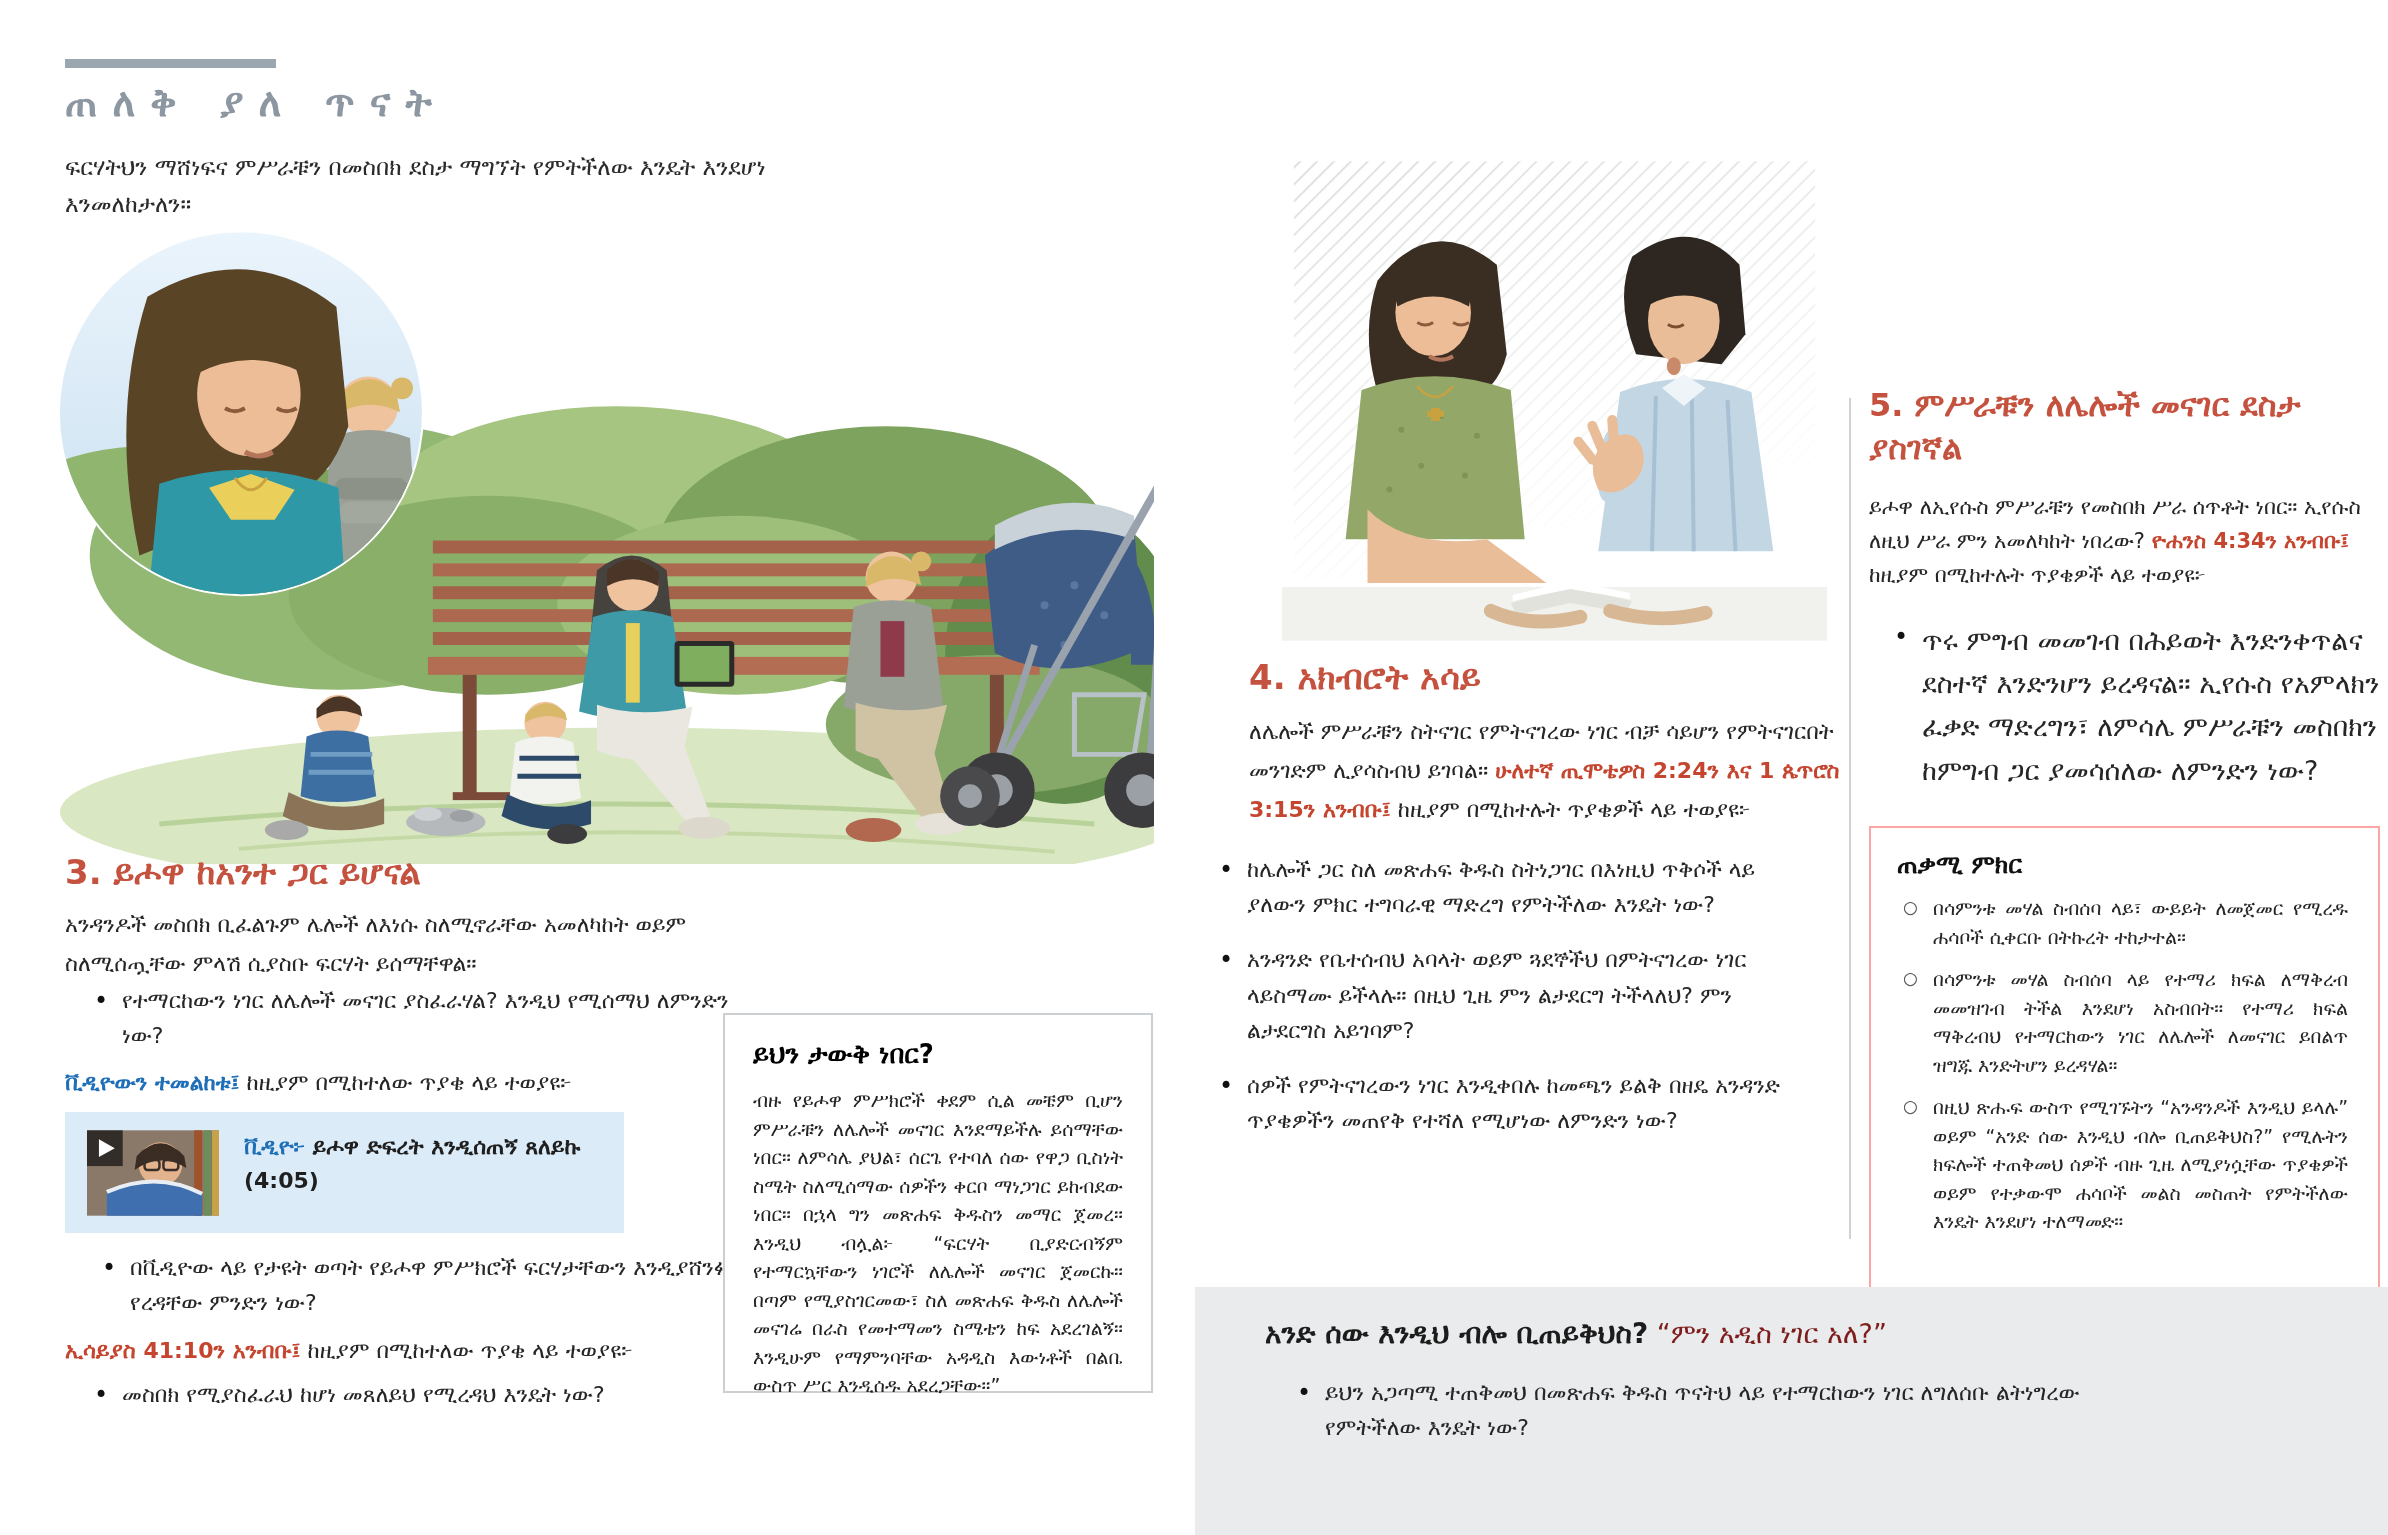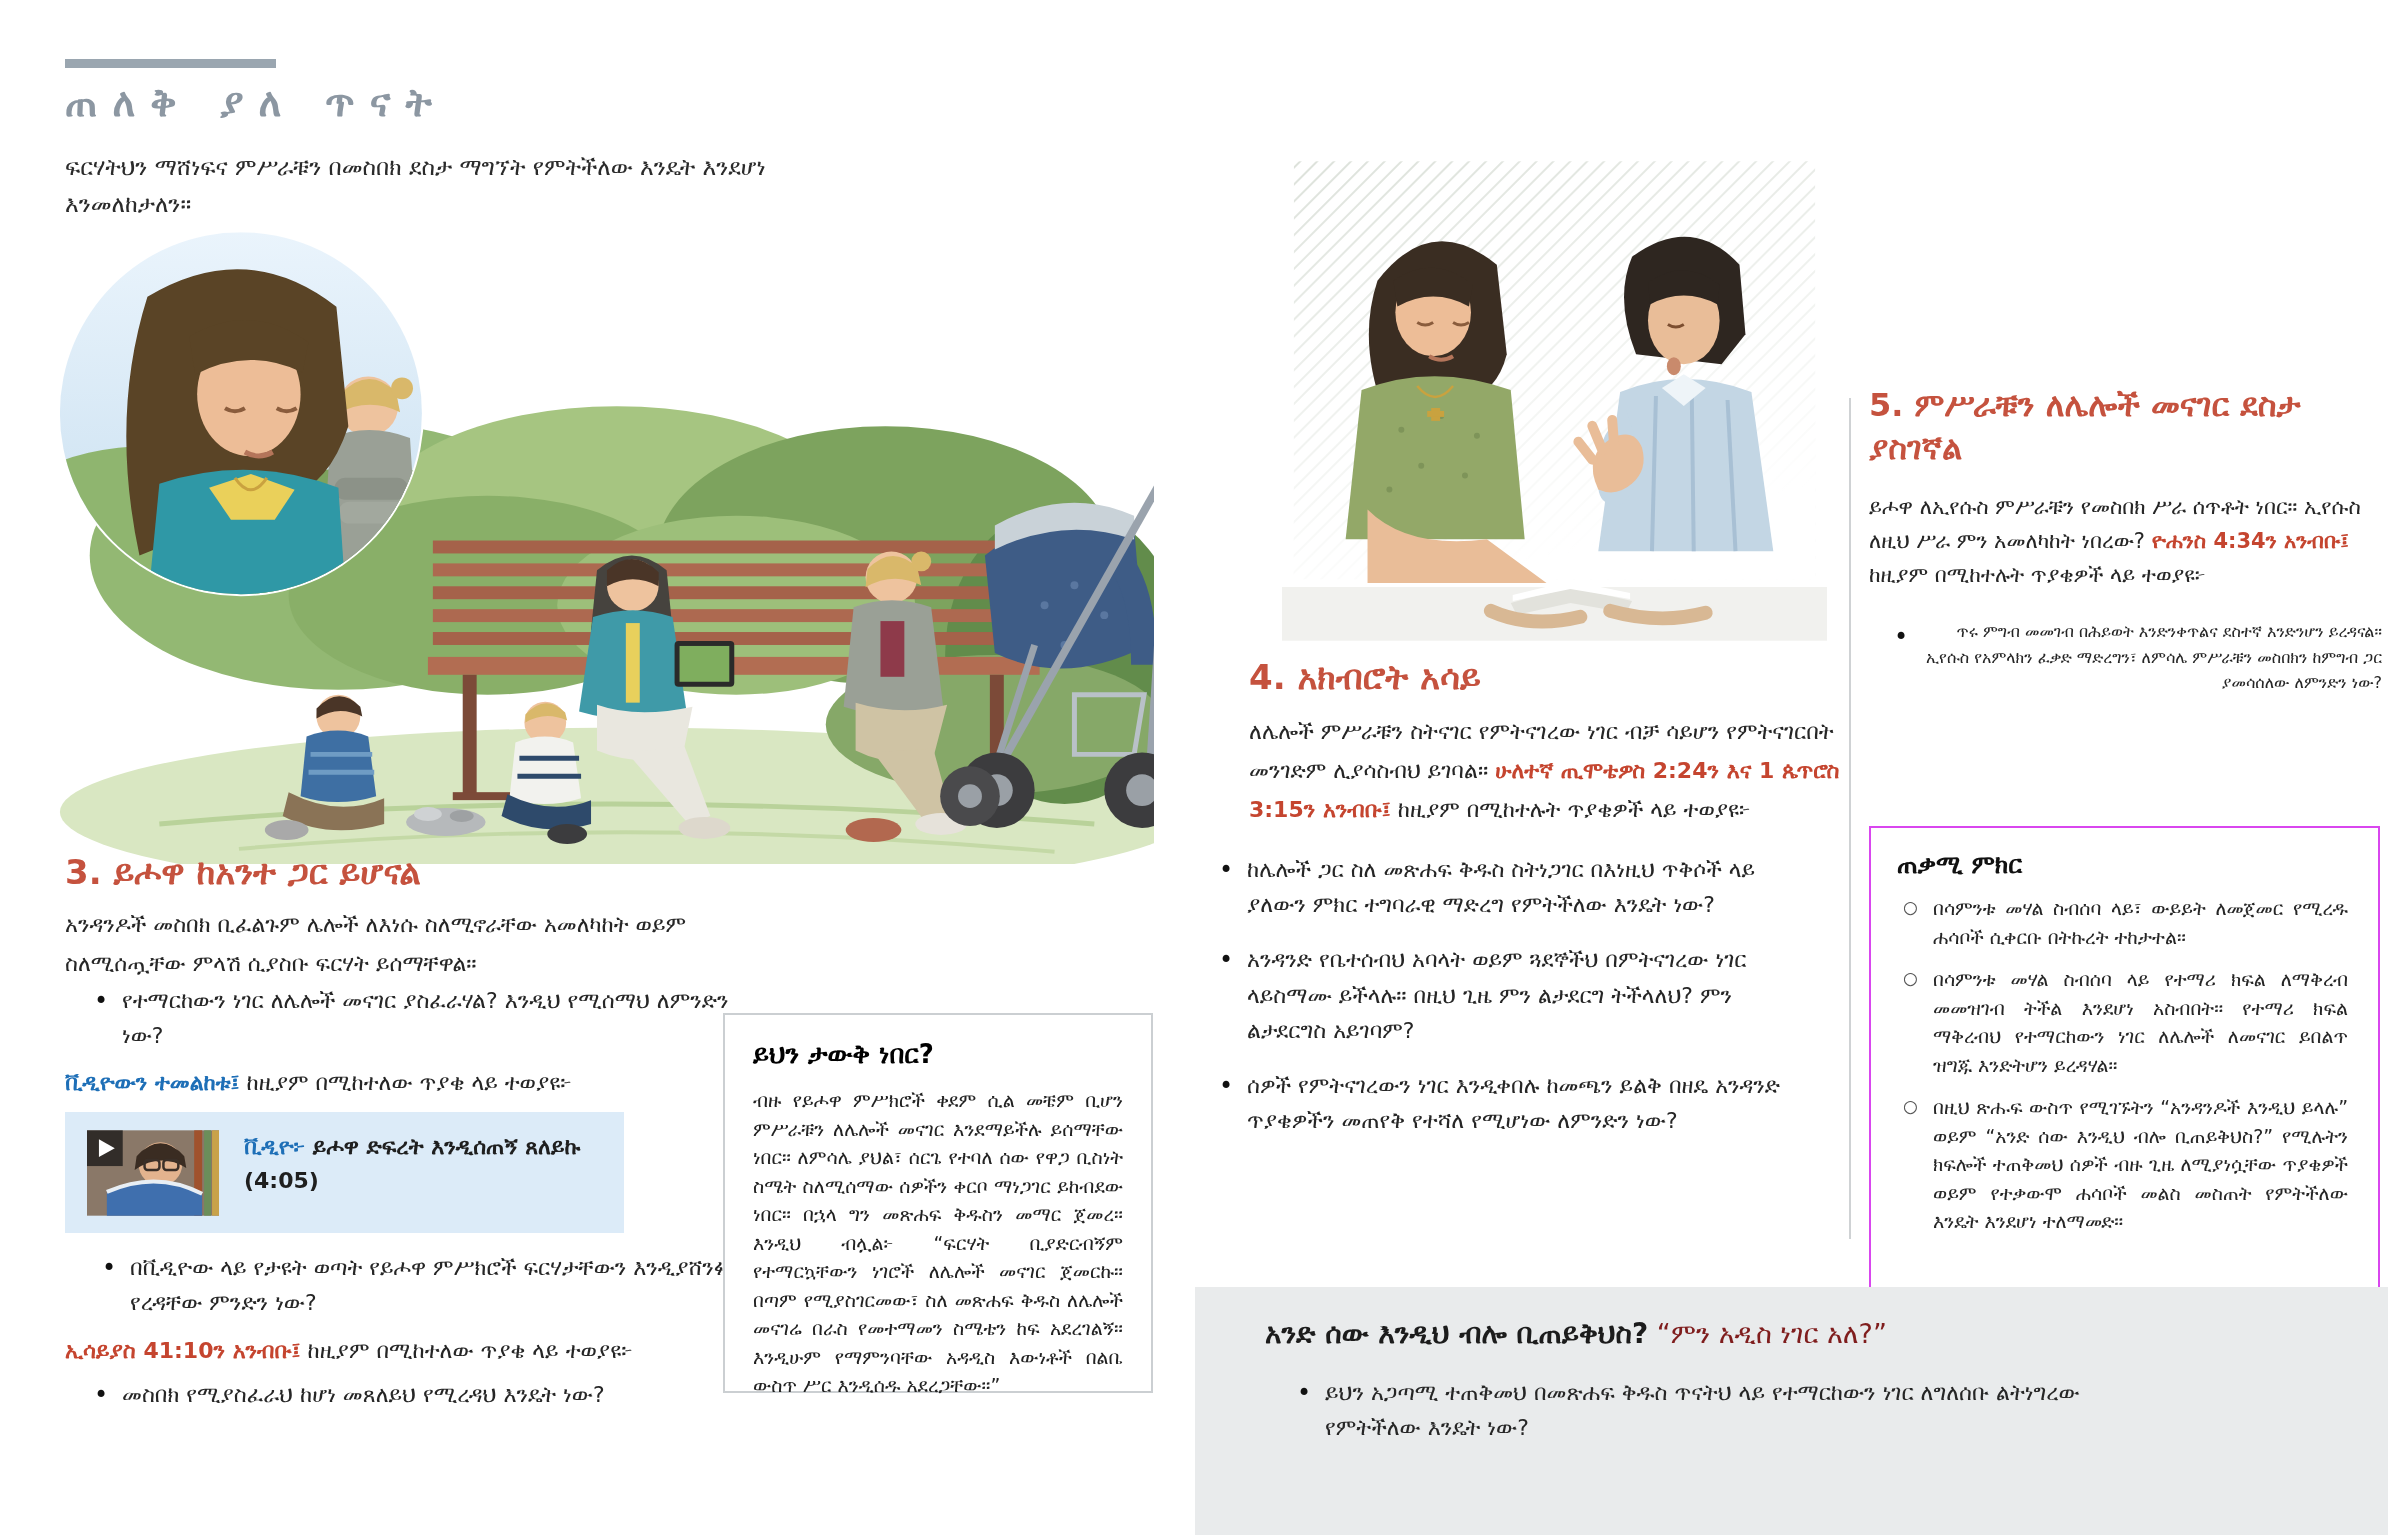--- a/index.html
+++ b/index.html
@@ -43,23 +43,23 @@
   .study-illo{left:1282px;top:161px;width:545px;height:480px;}
   .sec4-h{left:1249px;top:657px;font-size:34px;}
   .sec4-para{left:1249px;top:712px;width:605px;font-size:22px;line-height:1.78;}
   .sec4-b{left:1217px;top:852px;width:582px;}
   .divider{left:1849px;top:398px;width:2px;height:841px;background:#cfd2d4;}
 
   
   .sec5-h{left:1869px;top:384px;width:517px;font-size:32px;line-height:1.35;}
   .sec5-para{left:1869px;top:490px;width:511px;font-size:21px;line-height:1.62;}
   .sec5-b{left:1892px;top:619px;width:490px;}
-  .sec5-b li{font-size:16px;margin-bottom:16px;text-align:right;}
-
-  .tip-box{left:1869px;top:826px;width:511px;height:512px;border:2px solid #d946ef;background:#ffffff;box-sizing:border-box;padding:22px 26px;}
+  .sec5-b li{font-size:27px;margin-bottom:16px;}
+
+  .tip-box{left:1869px;top:826px;width:511px;height:512px;border:2px solid #fca5a5;background:#ffffff;box-sizing:border-box;padding:22px 26px;}
   .tip-title{font-size:25px;font-weight:bold;margin:0 0 14px 0;color:#111;}
   .tip-list{list-style:none;margin:4px;padding:0;}
   .tip-list li{position:relative;padding-left:32px;font-size:19px;line-height:1.5;margin-bottom:14px;text-align:justify;}
   .tip-list li::before{content:"○";position:absolute;left:2px;top:1px;font-size:17px;color:#555;}
 
   
   .challenge{left:1195px;top:1287px;width:1193px;height:249px;background:#e9ebec;}
   .challenge-title{position:absolute;left:70px;top:30px;font-size:28px;font-weight:bold;color:#1c1c1c;}
   .challenge-quote{font-size:27px;font-weight:normal;color:#7f1d1d;}
   .challenge-b{position:absolute;left:100px;top:88px;width:836px;}

